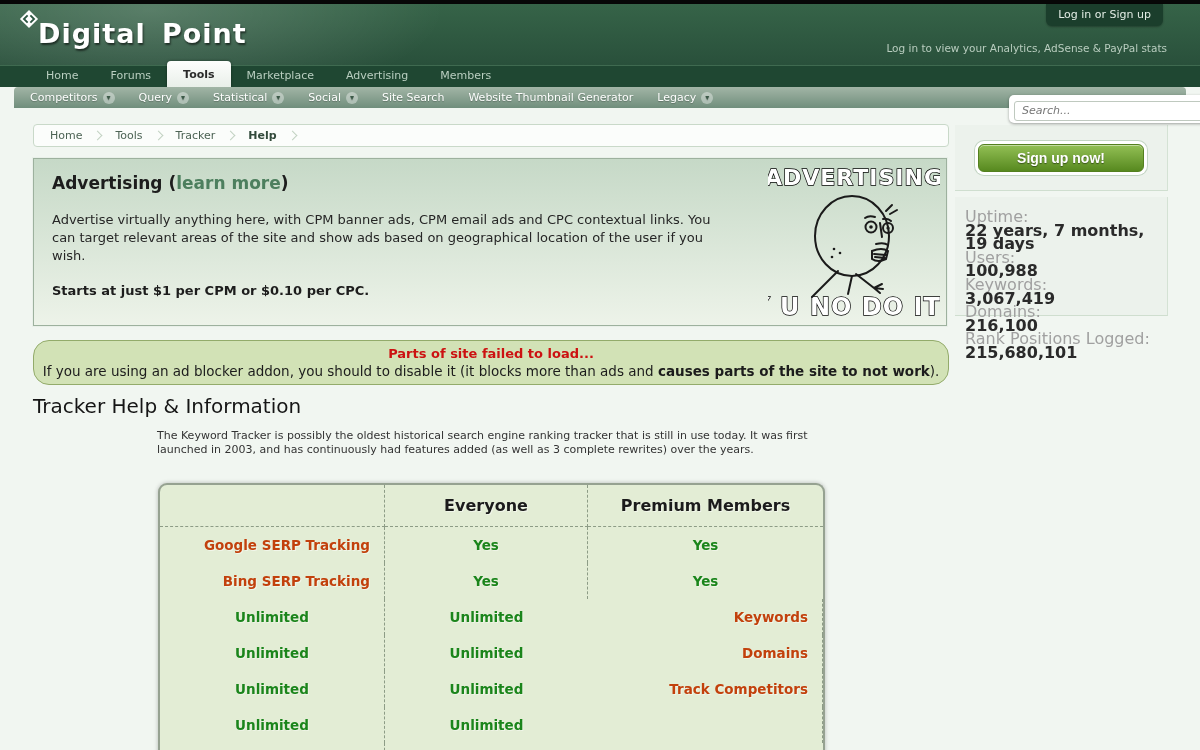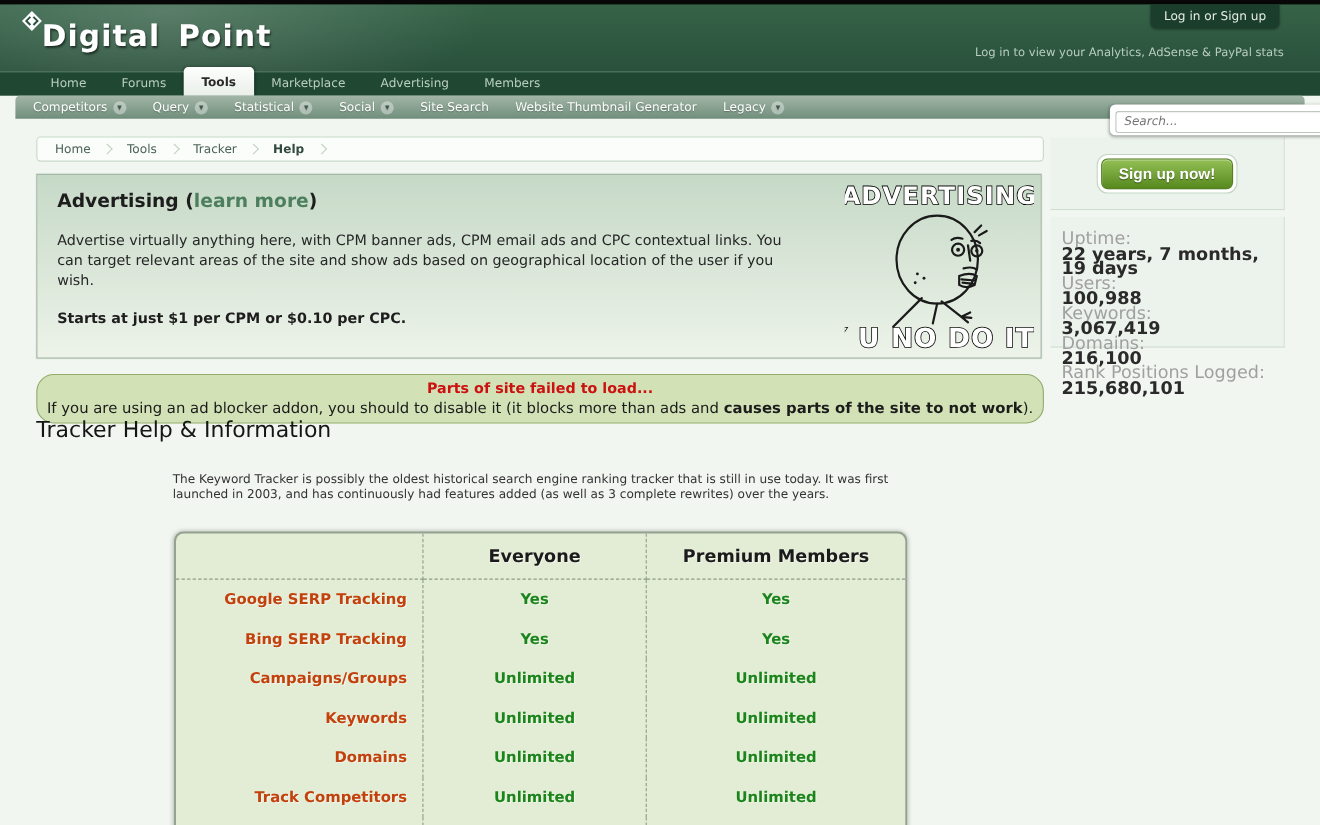--- a/index.html
+++ b/index.html
@@ -60,40 +60,40 @@
     padding:14px 18px; box-shadow:0 0 0 1px #e9f0e9; }
   .adbox-title { font-size:17px; font-weight:bold; color:#1d1d1d; }
   .adbox-title .learn-link { color:#4d7f5e; cursor:pointer; }
   .adbox-body { margin-top:18px; font-size:13px; color:#262626; width:680px; line-height:1.4; }
   .adbox-price { margin-top:17px; font-size:13px; font-weight:bold; color:#1d1d1d; }
   .meme { position:absolute; right:6px; top:2px; width:172px; height:162px; }
 
   
   .panel { position:absolute; background:#ecf2ec; border-right:1px solid #d4e2d4; border-bottom:1px solid #cfdecf; }
   .panel-signup { left:955px; top:125px; width:213px; height:66px; display:flex; align-items:center; justify-content:center; }
-  .signup-btn { width:120px; height:28px; background:linear-gradient(to bottom,#93c055,#57891f);
+  .signup-btn { width:166px; height:28px; background:linear-gradient(to bottom,#93c055,#57891f);
     border:1px solid #54801f; border-radius:6px; color:#fff; font-weight:bold; font-size:14px;
     text-shadow:0 1px 1px rgba(0,0,0,.45); cursor:pointer;
     box-shadow:0 0 0 3px #ffffff, 0 0 0 4px #c3d5c3, inset 0 1px 0 rgba(255,255,255,.45); }
   .panel-stats { left:955px; top:197px; width:213px; height:119px; padding:8px 10px; }
   .stats-title { font-size:16px; color:#76a88b; padding-bottom:5px; border-bottom:1px solid #b9cfc0; }
   .stats-rows { margin-top:5px; }
   .stat-row { display:flex; justify-content:space-between; font-size:16px; line-height:13.6px;flex-direction:column; }
   .stat-label { color:#a0a0a0; }
   .stat-value { color:#2a2a2a; font-weight:bold; }
 
   
   .warnbox { position:absolute; left:33px; top:340px; width:916px; height:45px;
     background:#d2e2b6; border:1px solid #93ab6b; border-radius:16px; text-align:center; padding-top:5px; }
   .warn-line1 { color:#cc1111; font-weight:bold; font-size:13px; }
   .warn-line2 { color:#1c1c1c; font-size:13.5px; margin-top:2px; }
   .warn-line2 b { font-weight:bold; }
 
   
-  .help-title { position:absolute; left:33px; top:378px; font-size:20px; font-weight:400; color:#151515; }
+  .help-title { position:absolute; left:33px; top:394px; font-size:20px; font-weight:400; color:#151515; }
   .help-intro { position:absolute; left:157px; top:429px; width:660px; font-size:11px; color:#333; line-height:1.3; }
 
   
   .ftable { position:absolute; left:158px; top:483px; width:667px; height:300px;
     background:#e3edd5; border:2px solid #96a291; border-bottom:none; border-radius:9px 9px 0 0;
     overflow:hidden; box-shadow:0 0 4px rgba(0,0,0,.25); }
   .ft-grid { display:grid; grid-template-columns:225px 203px 235px; }
   .ft-cell { display:flex; align-items:center; }
   .ft-head { height:42px; font-size:16px; font-weight:bold; color:#1b1b1b; justify-content:center;
     border-bottom:1px dashed #8d9c86; text-shadow:1px 1px 0 rgba(255,255,255,.5); }
@@ -259,21 +259,20 @@
       <div class="ft-cell ft-head">Premium Members</div>
 
       <div class="ft-cell ft-row ft-label bdr">Google SERP Tracking</div>
       <div class="ft-cell ft-row ft-val bdr">Yes</div>
       <div class="ft-cell ft-row ft-val">Yes</div>
 
       <div class="ft-cell ft-row ft-label bdr">Bing SERP Tracking</div>
       <div class="ft-cell ft-row ft-val bdr">Yes</div>
       <div class="ft-cell ft-row ft-val">Yes</div>
 
-      <div class="ft-cell ft-row ft-label bdr">Campaigns/Groups</div>
       <div class="ft-cell ft-row ft-val bdr">Unlimited</div>
       <div class="ft-cell ft-row ft-val">Unlimited</div>
 
       <div class="ft-cell ft-row ft-label bdr">Keywords</div>
       <div class="ft-cell ft-row ft-val bdr">Unlimited</div>
       <div class="ft-cell ft-row ft-val">Unlimited</div>
 
       <div class="ft-cell ft-row ft-label bdr">Domains</div>
       <div class="ft-cell ft-row ft-val bdr">Unlimited</div>
       <div class="ft-cell ft-row ft-val">Unlimited</div>

